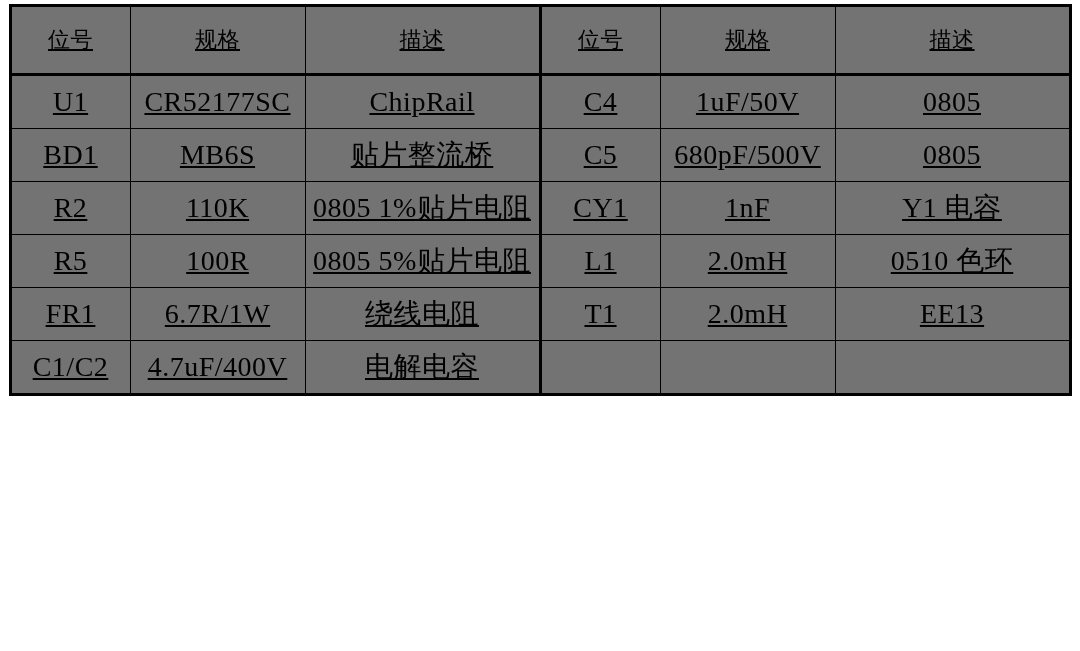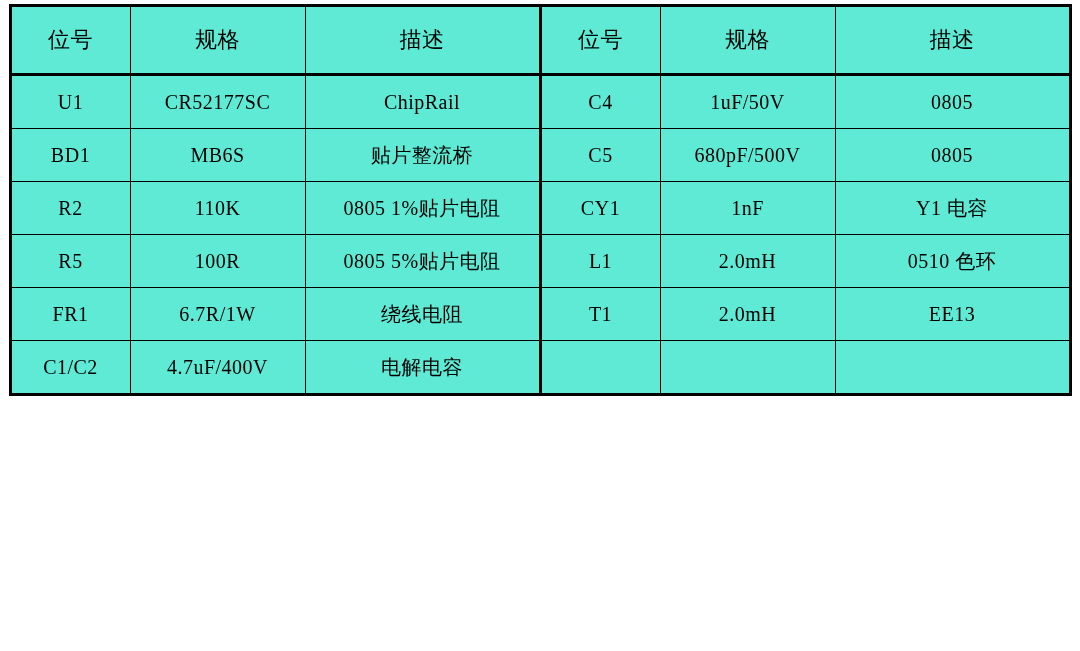--- a/index.html
+++ b/index.html
@@ -20,28 +20,29 @@
     display: flex;
     align-items: flex-start;
     justify-content: center;
     box-sizing: border-box;
     padding: 4px 8px 4px 8px;
   }
   table.bom {
     border-collapse: collapse;
     table-layout: fixed;
     width: 1058px;
-    background: #5eead4;
+    background: #737373;
+    text-decoration: underline;
   }
   table.bom td, table.bom th {
     border: 1px solid #000000;
     text-align: center;
     vertical-align: middle;
     font-weight: normal;
-    font-size: 20px;
+    font-size: 28px;
     padding: 0;
     height: 52px;
     line-height: 1.15;
     letter-spacing: 0.5px;
   }
   
   table.bom {
     border: 3px solid #000000;
   }
   

